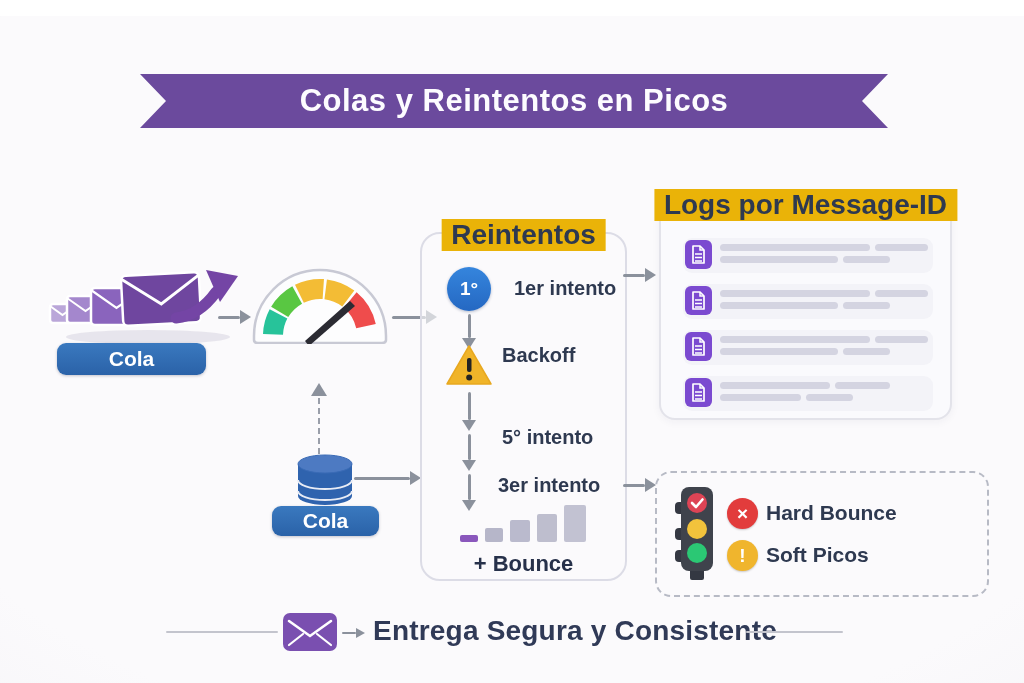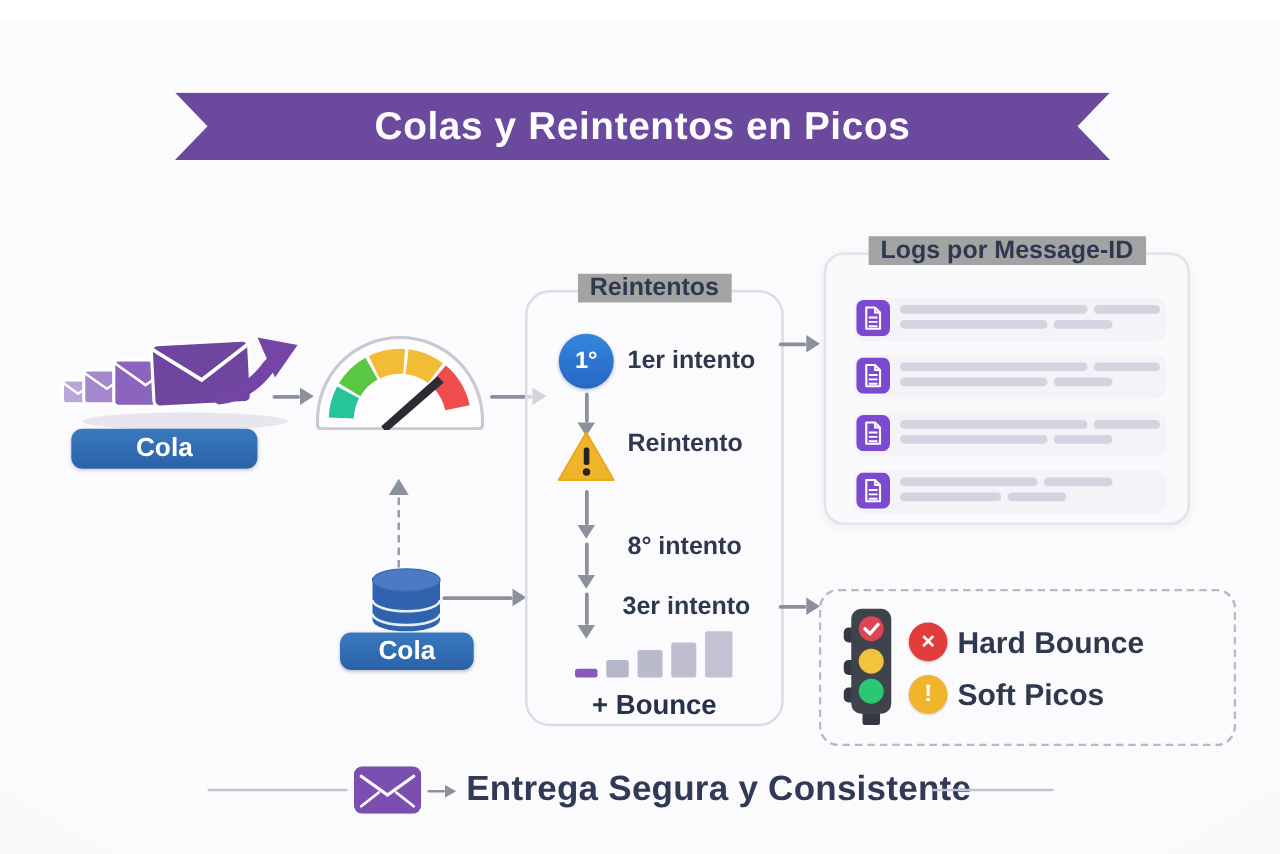--- a/index.html
+++ b/index.html
@@ -26,21 +26,21 @@
   .head-right{position:absolute;width:0;height:0;border-top:7px solid transparent;
     border-bottom:7px solid transparent;border-left:11px solid #8b919c;}
   .head-down{position:absolute;width:0;height:0;border-left:7px solid transparent;
     border-right:7px solid transparent;border-top:11px solid #8b919c;}
   .head-up{position:absolute;width:0;height:0;border-left:8px solid transparent;
     border-right:8px solid transparent;border-bottom:13px solid #8b919c;}
   .head-right.sm{border-top-width:5px;border-bottom-width:5px;border-left-width:9px;}
 
   
   .panel-title{position:absolute;top:-15px;left:50%;transform:translateX(-50%);
-    background:#a3a3a3;padding:0 10px;font-weight:700;font-size:20px;color:#2e3950;
+    background:#eab308;padding:0 10px;font-weight:700;font-size:28px;color:#2e3950;
     white-space:nowrap;}
   .retry-panel{position:absolute;left:420px;top:216px;width:203px;height:345px;
     border:2px solid #dcdce6;border-radius:20px;background:rgba(250,250,252,.65);}
   .logs-panel{position:absolute;left:659px;top:186px;width:289px;height:214px;
     border:2px solid #e3e3ea;border-radius:16px;background:#fafafd;
     box-shadow:0 2px 8px rgba(40,40,70,.05);}
   .bounce-panel{position:absolute;left:655px;top:455px;width:330px;height:122px;
     border:2px dashed #b7bac5;border-radius:16px;}
 
   .step-label{position:absolute;font-weight:600;font-size:20px;color:#2e3950;white-space:nowrap;}
@@ -59,21 +59,21 @@
   .log-row{display:flex;align-items:flex-start;background:#f3f3f8;border-radius:9px;
     padding:2px 4px 4px 2px;}
   .log-lines{margin-left:8px;margin-top:4px;}
   .seg-line{display:flex;gap:5px;margin-bottom:5px;}
   .seg{height:7px;border-radius:3.5px;background:#d4d4e1;}
 
   
   .bounce-circle{position:absolute;width:31px;height:31px;border-radius:50%;color:#fff;
     font-weight:700;font-size:19px;display:flex;align-items:center;justify-content:center;
     box-shadow:0 1px 2px rgba(0,0,0,.2);}
-  .bounce-label{position:absolute;font-weight:700;font-size:24px;color:#2e3950;white-space:nowrap;}
+  .bounce-label{position:absolute;font-weight:700;font-size:21px;color:#2e3950;white-space:nowrap;}
 
   .footer-text{position:absolute;left:373px;top:599px;font-weight:700;font-size:28px;
     color:#303a57;white-space:nowrap;letter-spacing:.2px;}
   .footer-line{position:absolute;top:615px;height:2px;background:#c3c4cd;border-radius:2px;}
 </style>
 </head>
 <body>
 
 <div id="canvas">
 
@@ -146,39 +146,39 @@
     <div class="hline" style="left:354px;top:461px;width:56px;"></div>
     <div class="head-right" style="left:410px;top:455px;"></div>
   </div>
 
   <div class="retry-panel">
     <div class="panel-title">Reintentos</div>
 
     <div class="badge-circle">
       <span>1°</span>
     </div>
-    <div class="step-label" style="left:80px;top:43px;">1er intento</div>
+    <div class="step-label" style="left:92px;top:43px;">1er intento</div>
 
     <div>
       <div class="vline" style="left:46px;top:80px;height:24px;"></div>
       <div class="head-down" style="left:40px;top:104px;"></div>
     </div>
 
     <svg class="abs" style="left:23px;top:110px;" width="48" height="44" viewBox="0 0 48 44">
       <path d="M24,2 L46,40 L2,40 Z" fill="#f0b429" stroke="#e8a81f" stroke-width="1.5" stroke-linejoin="round"></path>
       <rect x="22" y="14" width="4.5" height="14" rx="2" fill="#232323"></rect>
       <circle cx="24.2" cy="33.5" r="3" fill="#232323"></circle>
     </svg>
-    <div class="step-label" style="left:80px;top:110px;">Reintento</div>
+    <div class="step-label" style="left:80px;top:110px;">Backoff</div>
 
     <div>
       <div class="vline" style="left:46px;top:158px;height:28px;"></div>
       <div class="head-down" style="left:40px;top:186px;"></div>
     </div>
-    <div class="step-label" style="left:80px;top:192px;">8° intento</div>
+    <div class="step-label" style="left:80px;top:192px;">5° intento</div>
 
     <div>
       <div class="vline" style="left:46px;top:200px;height:26px;"></div>
       <div class="head-down" style="left:40px;top:226px;"></div>
     </div>
     <div class="step-label" style="left:76px;top:240px;">3er intento</div>
 
     <div>
       <div class="vline" style="left:46px;top:240px;height:26px;"></div>
       <div class="head-down" style="left:40px;top:266px;"></div>

